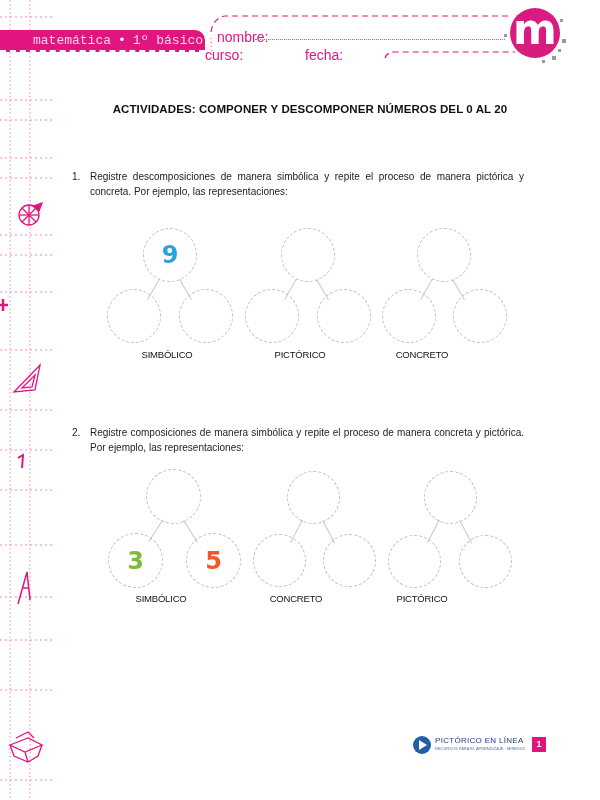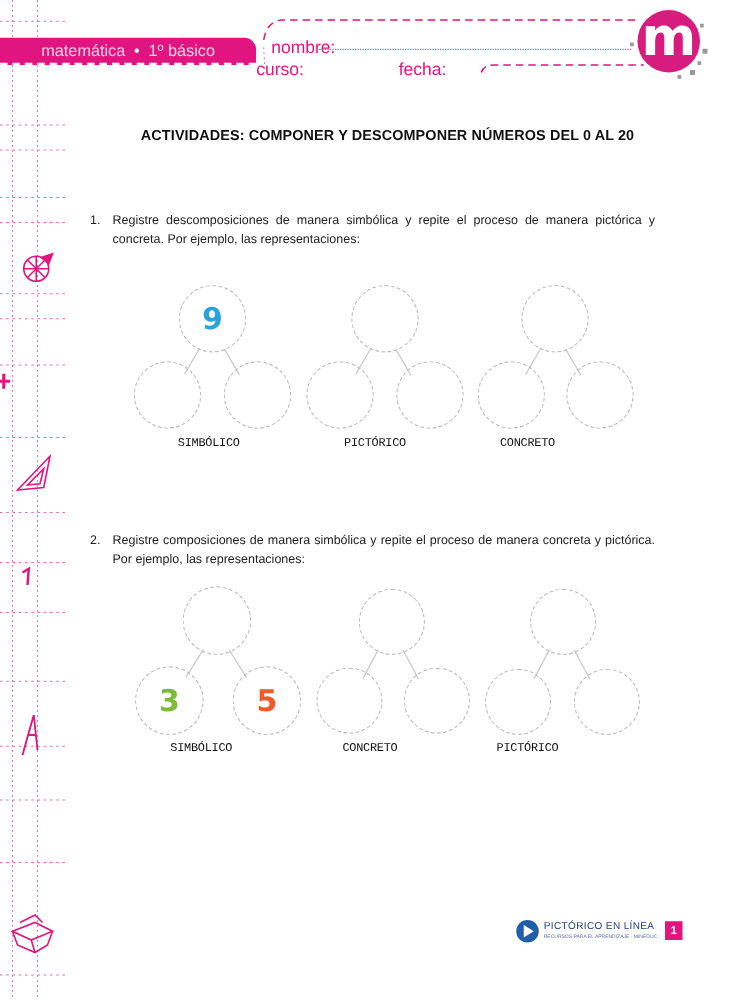--- a/index.html
+++ b/index.html
@@ -2,38 +2,38 @@
 <html><head>
 <meta charset="utf-8">
 <style>
   html, body { margin:0; padding:0; }
   body { width:600px; height:800px; position:relative; background:#ffffff; overflow:hidden;
          font-family:"Liberation Sans", sans-serif; color:#111; }
   .abs { position:absolute; }
   .side-grid { position:absolute; left:0; top:0; width:55px; height:800px; }
   .subject-bar { position:absolute; left:0; top:30px; width:205px; height:22px; background:#e0157f;
                  border-top-right-radius:10px; color:#fbd3e8; font-size:13px; line-height:22px;
-                 padding-left:33px; box-sizing:border-box; border-bottom:2px dashed #fff; }
+                 padding-left:33px; box-sizing:border-box; border-bottom:2px dashed #fff;font-family:Liberation Mono, monospace; }
   .subject-bar .dot { margin:0 7px; color:#fff; }
   .form-box { position:absolute; left:205px; top:10px; width:320px; height:55px; }
   .form-label { position:absolute; font-size:14px; color:#e0157f; }
   .form-dots { position:absolute; border-bottom:1px dotted #d35aa0; height:0; }
   .logo-m { position:absolute; left:510px; top:8px; width:50px; height:50px; border-radius:50%;
             background:#d81b7e; color:#fff; font-weight:bold; font-size:42px; line-height:44px;
             text-align:center; font-family:"DejaVu Sans", sans-serif; }
   .title { position:absolute; left:0; width:600px; top:103px; text-align:center; font-size:11.5px;
            font-weight:bold; letter-spacing:0.1px; padding-left:20px; box-sizing:border-box; }
   .question { position:absolute; left:72px; width:452px; font-size:10px; line-height:15px; color:#222; }
   .question .num { position:absolute; left:0; top:0; }
   .question .txt { margin-left:18px; text-align:justify; }
   .circle { position:absolute; border:1px dashed #bdbdbd; border-radius:50%; box-sizing:border-box;
             display:flex; align-items:center; justify-content:center; font-weight:bold;
             font-family:"DejaVu Sans", sans-serif; }
   .link { position:absolute; border-top:1px solid #c8c8c8; transform-origin:0 0; }
-  .tree-label { position:absolute; font-size:9.5px; color:#111; text-align:center; width:100px; letter-spacing:-0.2px;font-family:Liberation Mono, monospace; }
+  .tree-label { position:absolute; font-size:9.5px; color:#111; text-align:center; width:100px; letter-spacing:-0.2px; }
   .footer-logo { position:absolute; left:413px; top:736px; display:flex; align-items:center; }
   .footer-icon { width:18px; height:18px; border-radius:50%; background:#1f5fa8; position:relative; }
   .footer-icon:after { content:""; position:absolute; left:6px; top:4px; border-left:8px solid #fff;
                        border-top:5px solid transparent; border-bottom:5px solid transparent; }
   .footer-text { margin-left:4px; font-size:8px; color:#1f3f7a; letter-spacing:0.3px; line-height:8px; }
   .footer-sub { font-size:4px; color:#5b6f9a; letter-spacing:0; }
   .page-badge { position:absolute; left:532px; top:737px; width:14px; height:15px; background:#e0157f;
                 color:#fff; font-size:9px; font-weight:bold; text-align:center; line-height:15px; }
 </style>
 </head>
@@ -96,21 +96,21 @@
 
 <div class="form-box">
   <svg class="abs" style="left:0;top:0" width="320" height="55">
     <path d="M6 22 Q8 8 20 6 L305 6" stroke="#e0157f" stroke-width="1.2" fill="none" stroke-dasharray="6,4"></path>
     <path d="M180 48 Q182 42 190 42 L310 42" stroke="#e0157f" stroke-width="1.2" fill="none" stroke-dasharray="6,4"></path>
     <path d="M6 28 L7 48" stroke="#e0157f" stroke-width="0.8" fill="none" stroke-dasharray="1,3"></path>
   </svg>
   <span class="form-label" style="left:12px;top:19px">nombre:</span>
   <div class="form-dots" style="left:50px;top:29px;width:250px"></div>
   <span class="form-label" style="left:0;top:37px">curso:</span>
-  <span class="form-label" style="left:114px;top:37px">fecha:</span>
+  <span class="form-label" style="left:100px;top:37px">fecha:</span>
 </div>
 
 <svg class="abs" style="left:502px;top:4px" width="70" height="65">
   <g fill="#9a9a9a">
       <rect x="2" y="30" width="3" height="3"></rect>
       <rect x="58" y="15" width="3" height="3"></rect>
       <rect x="60" y="35" width="4" height="4"></rect>
       <rect x="50" y="52" width="4" height="4"></rect>
       <rect x="40" y="56" width="3" height="3"></rect>
       <rect x="56" y="45" width="3" height="3"></rect>

